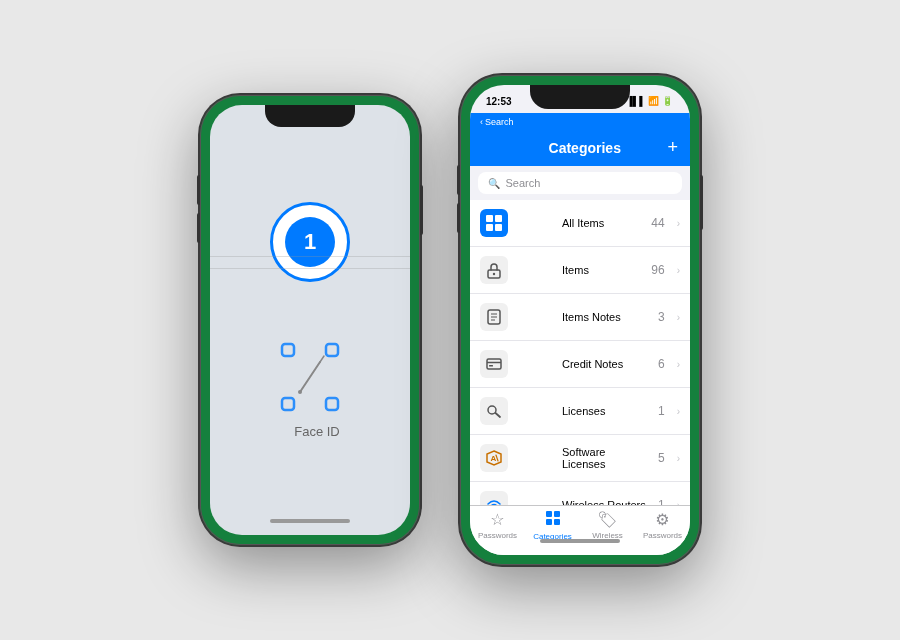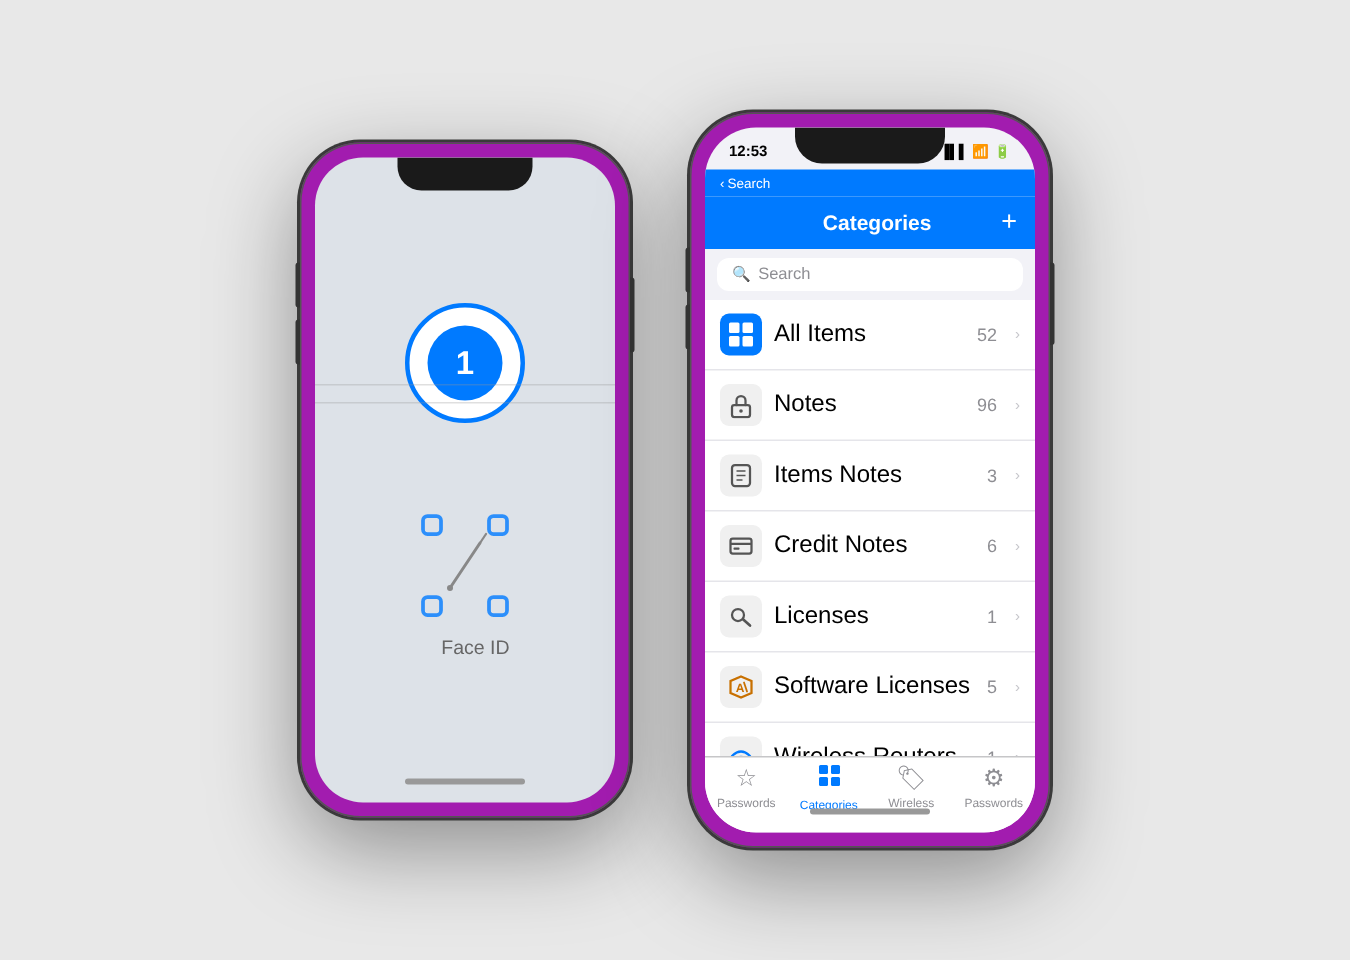--- a/index.html
+++ b/index.html
@@ -12,21 +12,21 @@
       justify-content: center;
       gap: 40px;
       font-family: -apple-system, BlinkMacSystemFont, 'Helvetica Neue', sans-serif;
       overflow: hidden;
     }
 
     
     .phone {
       position: relative;
       border-radius: 50px;
-      background: #a21caf;
+      background: #15803d;
       box-shadow: 0 0 0 2px #3a3a3a, 0 20px 60px rgba(0,0,0,0.4), inset 0 0 0 1px #555;
     }
 
     
     .phone-left {
       width: 220px;
       height: 450px;
       border-radius: 40px;
     }
 
@@ -243,22 +243,23 @@
     .cat-icon.all-items { background: #007AFF; color: white; }
     .cat-icon.logins { background: #f0f0f0; }
     .cat-icon.notes { background: #f0f0f0; }
     .cat-icon.cards { background: #f0f0f0; }
     .cat-icon.passwords { background: #f0f0f0; }
     .cat-icon.licenses { background: #f0f0f0; }
     .cat-icon.routers { background: #f0f0f0; }
 
     .cat-label {
       flex: 1;
-      font-size: 16px;
+      font-size: 11px;
       color: #000;
+      margin-left: 46px;
     }
 
     .cat-count {
       font-size: 12px;
       color: #8e8e93;
       margin-right: 4px;
     }
 
     .cat-chevron {
       font-size: 10px;
@@ -393,33 +394,33 @@
       <div class="category-item">
         <div class="cat-icon all-items">
           <svg width="18" height="18" viewBox="0 0 18 18">
               <rect x="1" y="1" width="7" height="7" rx="1" fill="white"></rect>
               <rect x="10" y="1" width="7" height="7" rx="1" fill="white"></rect>
               <rect x="1" y="10" width="7" height="7" rx="1" fill="white"></rect>
               <rect x="10" y="10" width="7" height="7" rx="1" fill="white"></rect>
             </svg>
         </div>
         <span class="cat-label">All Items</span>
-        <span class="cat-count">52</span>
+        <span class="cat-count">44</span>
         <span class="cat-chevron">›</span>
       </div>
 
       <div class="category-item">
         <div class="cat-icon logins">
           <svg width="18" height="18" viewBox="0 0 18 18">
             <rect x="3" y="9" width="12" height="8" rx="1.5" fill="none" stroke="#555" stroke-width="1.5"></rect>
             <path d="M6 9V6a3 3 0 016 0v3" fill="none" stroke="#555" stroke-width="1.5" stroke-linecap="round"></path>
             <circle cx="9" cy="13" r="1.2" fill="#555"></circle>
           </svg>
         </div>
-        <span class="cat-label">Notes</span>
+        <span class="cat-label">Items</span>
         <span class="cat-count">96</span>
         <span class="cat-chevron">›</span>
       </div>
 
       <div class="category-item">
         <div class="cat-icon notes">
           <svg width="18" height="18" viewBox="0 0 18 18">
             <rect x="3" y="2" width="12" height="14" rx="2" fill="none" stroke="#555" stroke-width="1.5"></rect>
             <line x1="6" y1="6" x2="12" y2="6" stroke="#555" stroke-width="1"></line>
             <line x1="6" y1="9" x2="12" y2="9" stroke="#555" stroke-width="1"></line>

